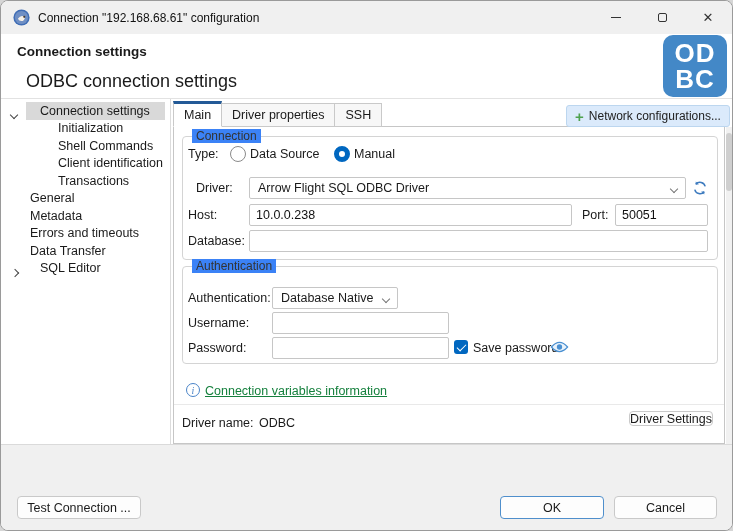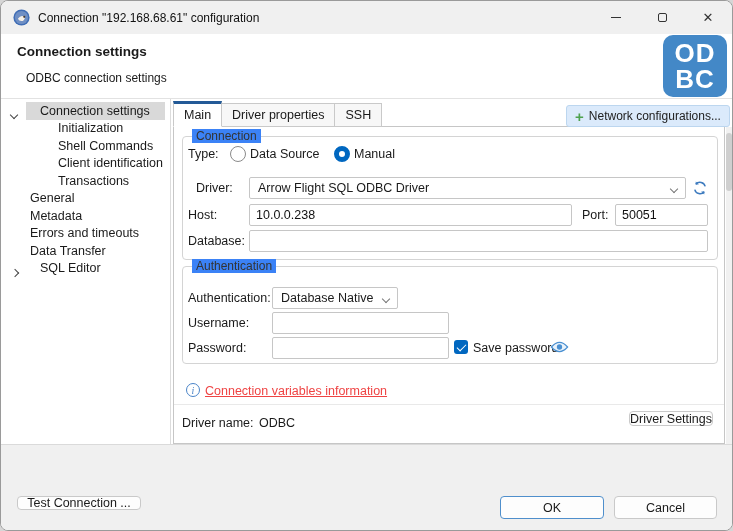--- a/index.html
+++ b/index.html
@@ -17,21 +17,21 @@
   .win-controls { position:absolute; right:1px; top:0; height:33px; display:flex; }
   .win-btn { width:46px; height:33px; display:flex; align-items:center; justify-content:center; }
   .glyph-min { width:10px; height:1px; background:#333; }
   .glyph-max { width:9px; height:9px; border:1px solid #333; border-radius:2px; }
   .glyph-close { font-size:13px; color:#333; line-height:1; }
 
   
   .header { position:absolute; left:0; top:33px; right:0; height:65px; background:#fff;
             border-bottom:1px solid #e2e2e2; }
   .header-title { position:absolute; left:16px; top:10px; font-size:13.5px; font-weight:bold; }
-  .header-subtitle { position:absolute; left:25px; top:37px; font-size:12px; }
+  .header-subtitle { position:absolute; left:25px; top:37px; font-size:18px; }
   .odbc-logo { position:absolute; left:662px; top:34px; width:64px; height:62px;
                background:#4388c7; border-radius:10px; color:#fff; font-weight:bold;
                font-size:26px; line-height:26px; letter-spacing:1px; display:flex;
                flex-direction:column; align-items:center; justify-content:center;text-align:center; }
 
   
   .sidebar { position:absolute; left:0; top:98px; width:169px; height:345px; background:#fff; }
   .v-divider { position:absolute; left:169px; top:98px; width:1px; height:345px; background:#dcdcdc; }
   .tree { padding-top:3px; }
   .tree-row { position:relative; height:17.5px; display:flex; align-items:center; cursor:default; }
@@ -76,34 +76,34 @@
   .radio { position:absolute; width:16px; height:16px; border-radius:50%; background:#fff; }
   .radio.off { border:1px solid #8b8b8b; }
   .radio.on  { border:5px solid #0067c0; }
   .checkbox { position:absolute; width:14px; height:14px; background:#0067c0; border-radius:3px; }
   .checkbox::after { content:''; position:absolute; left:4.6px; top:1.6px; width:4px; height:8px;
                      border:solid #fff; border-width:0 1.6px 1.6px 0; transform:rotate(45deg); }
   .icon-abs { position:absolute; }
   .info-circle { width:14px; height:14px; border:1.3px solid #4a84c8; border-radius:50%;
                  color:#4a84c8; font-size:10px; display:flex; align-items:center;
                  justify-content:center; font-style:italic; font-family:"Liberation Serif",serif; }
-  .varlink { position:absolute; color:#ef4444; text-decoration:underline; cursor:pointer; }
+  .varlink { position:absolute; color:#15803d; text-decoration:underline; cursor:pointer; }
   .panel-divider { position:absolute; left:0; right:0; top:277px; height:1px; background:#e9e9e9; }
   .btn { background:#fdfdfd; border:1px solid #c9c9c9; border-radius:4px; font:inherit;
          display:flex; align-items:center; justify-content:center; color:#1a1a1a; }
   .drv-settings { position:absolute; left:455px; top:284px; width:84px; height:15px; }
 
   
   .scroll-track { position:absolute; left:725px; top:126px; width:6px; height:317px; background:#f1f1f1; }
   .scroll-thumb { position:absolute; left:0; top:6px; width:6px; height:58px; background:#cfcfcf; border-radius:3px; }
 
   
   .footer { position:absolute; left:0; top:443px; right:0; height:88px; background:#f0f0f0;
             border-top:1px solid #dadada; }
-  .btn-test   { position:absolute; left:16px;  top:51px; width:124px; height:14px; }
+  .btn-test   { position:absolute; left:16px;  top:51px; width:124px; height:23px; }
   .btn-ok     { position:absolute; left:499px; top:51px; width:104px; height:23px; border-color:#4f8fcc; }
   .btn-cancel { position:absolute; left:613px; top:51px; width:103px; height:23px; }
 </style>
 </head>
 <body>
 
 <div class="window">
 
   <div class="titlebar">
     <svg class="app-icon" viewBox="0 0 16 16">

